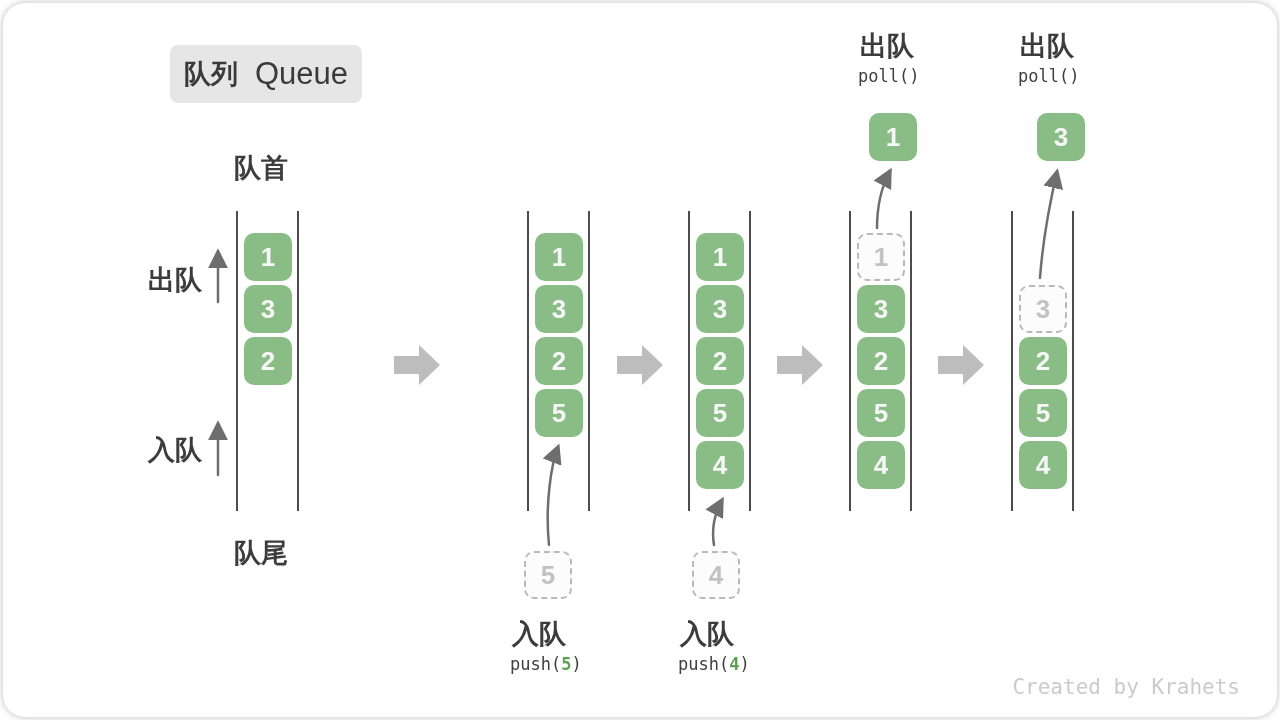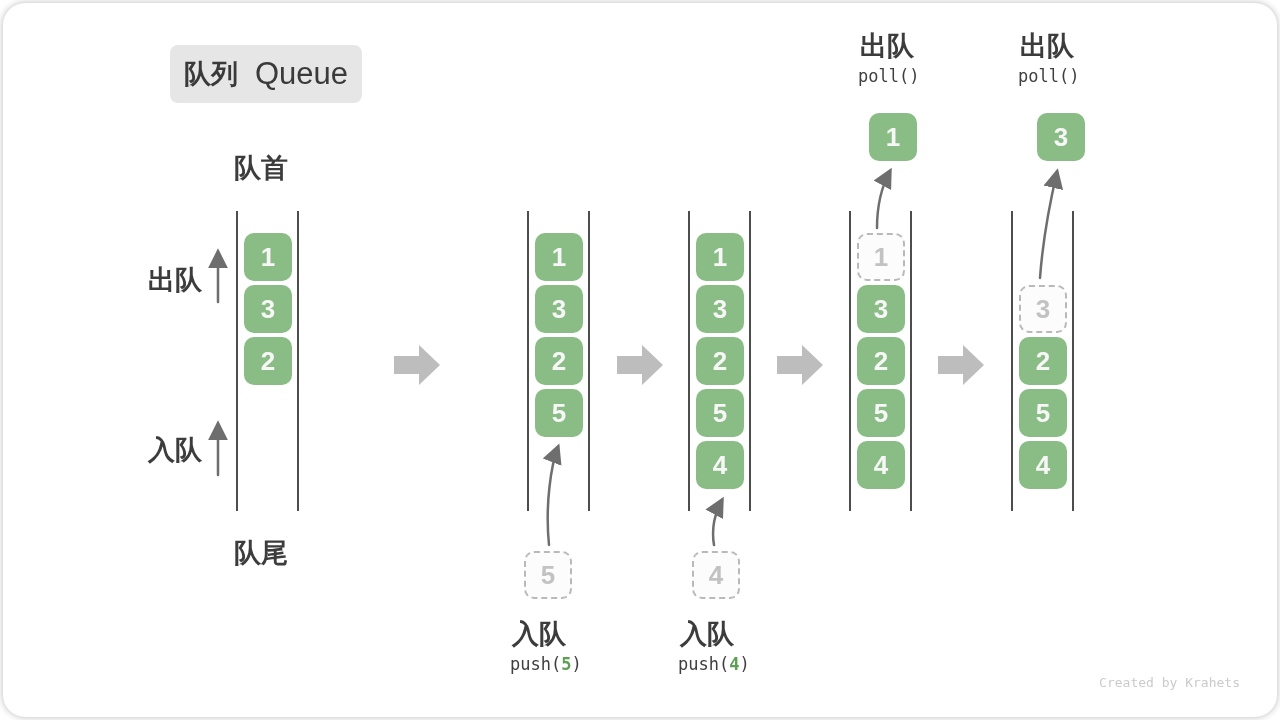--- a/index.html
+++ b/index.html
@@ -35,21 +35,21 @@
     background:#8ABD86;color:#f7f7f7;
     display:flex;align-items:center;justify-content:center;
     font-size:26px;font-weight:bold;
   }
   .cell.dashed{
     width:44px;height:44px;background:#fcfcfc;
     border:2px dashed #b9b9b9;color:#c2c2c2;
   }
   .watermark{
     position:absolute;right:40px;top:675px;
-    font-family:"DejaVu Sans Mono",monospace;font-size:13px;color:#cbcbcb;
+    font-family:"DejaVu Sans Mono",monospace;font-size:21px;color:#cbcbcb;
   }
 </style>
 </head>
 <body>
 
 <div class="canvas">
   <div class="card"></div>
 
   <svg class="arrows-layer" viewBox="0 0 1280 720">
     <defs>

